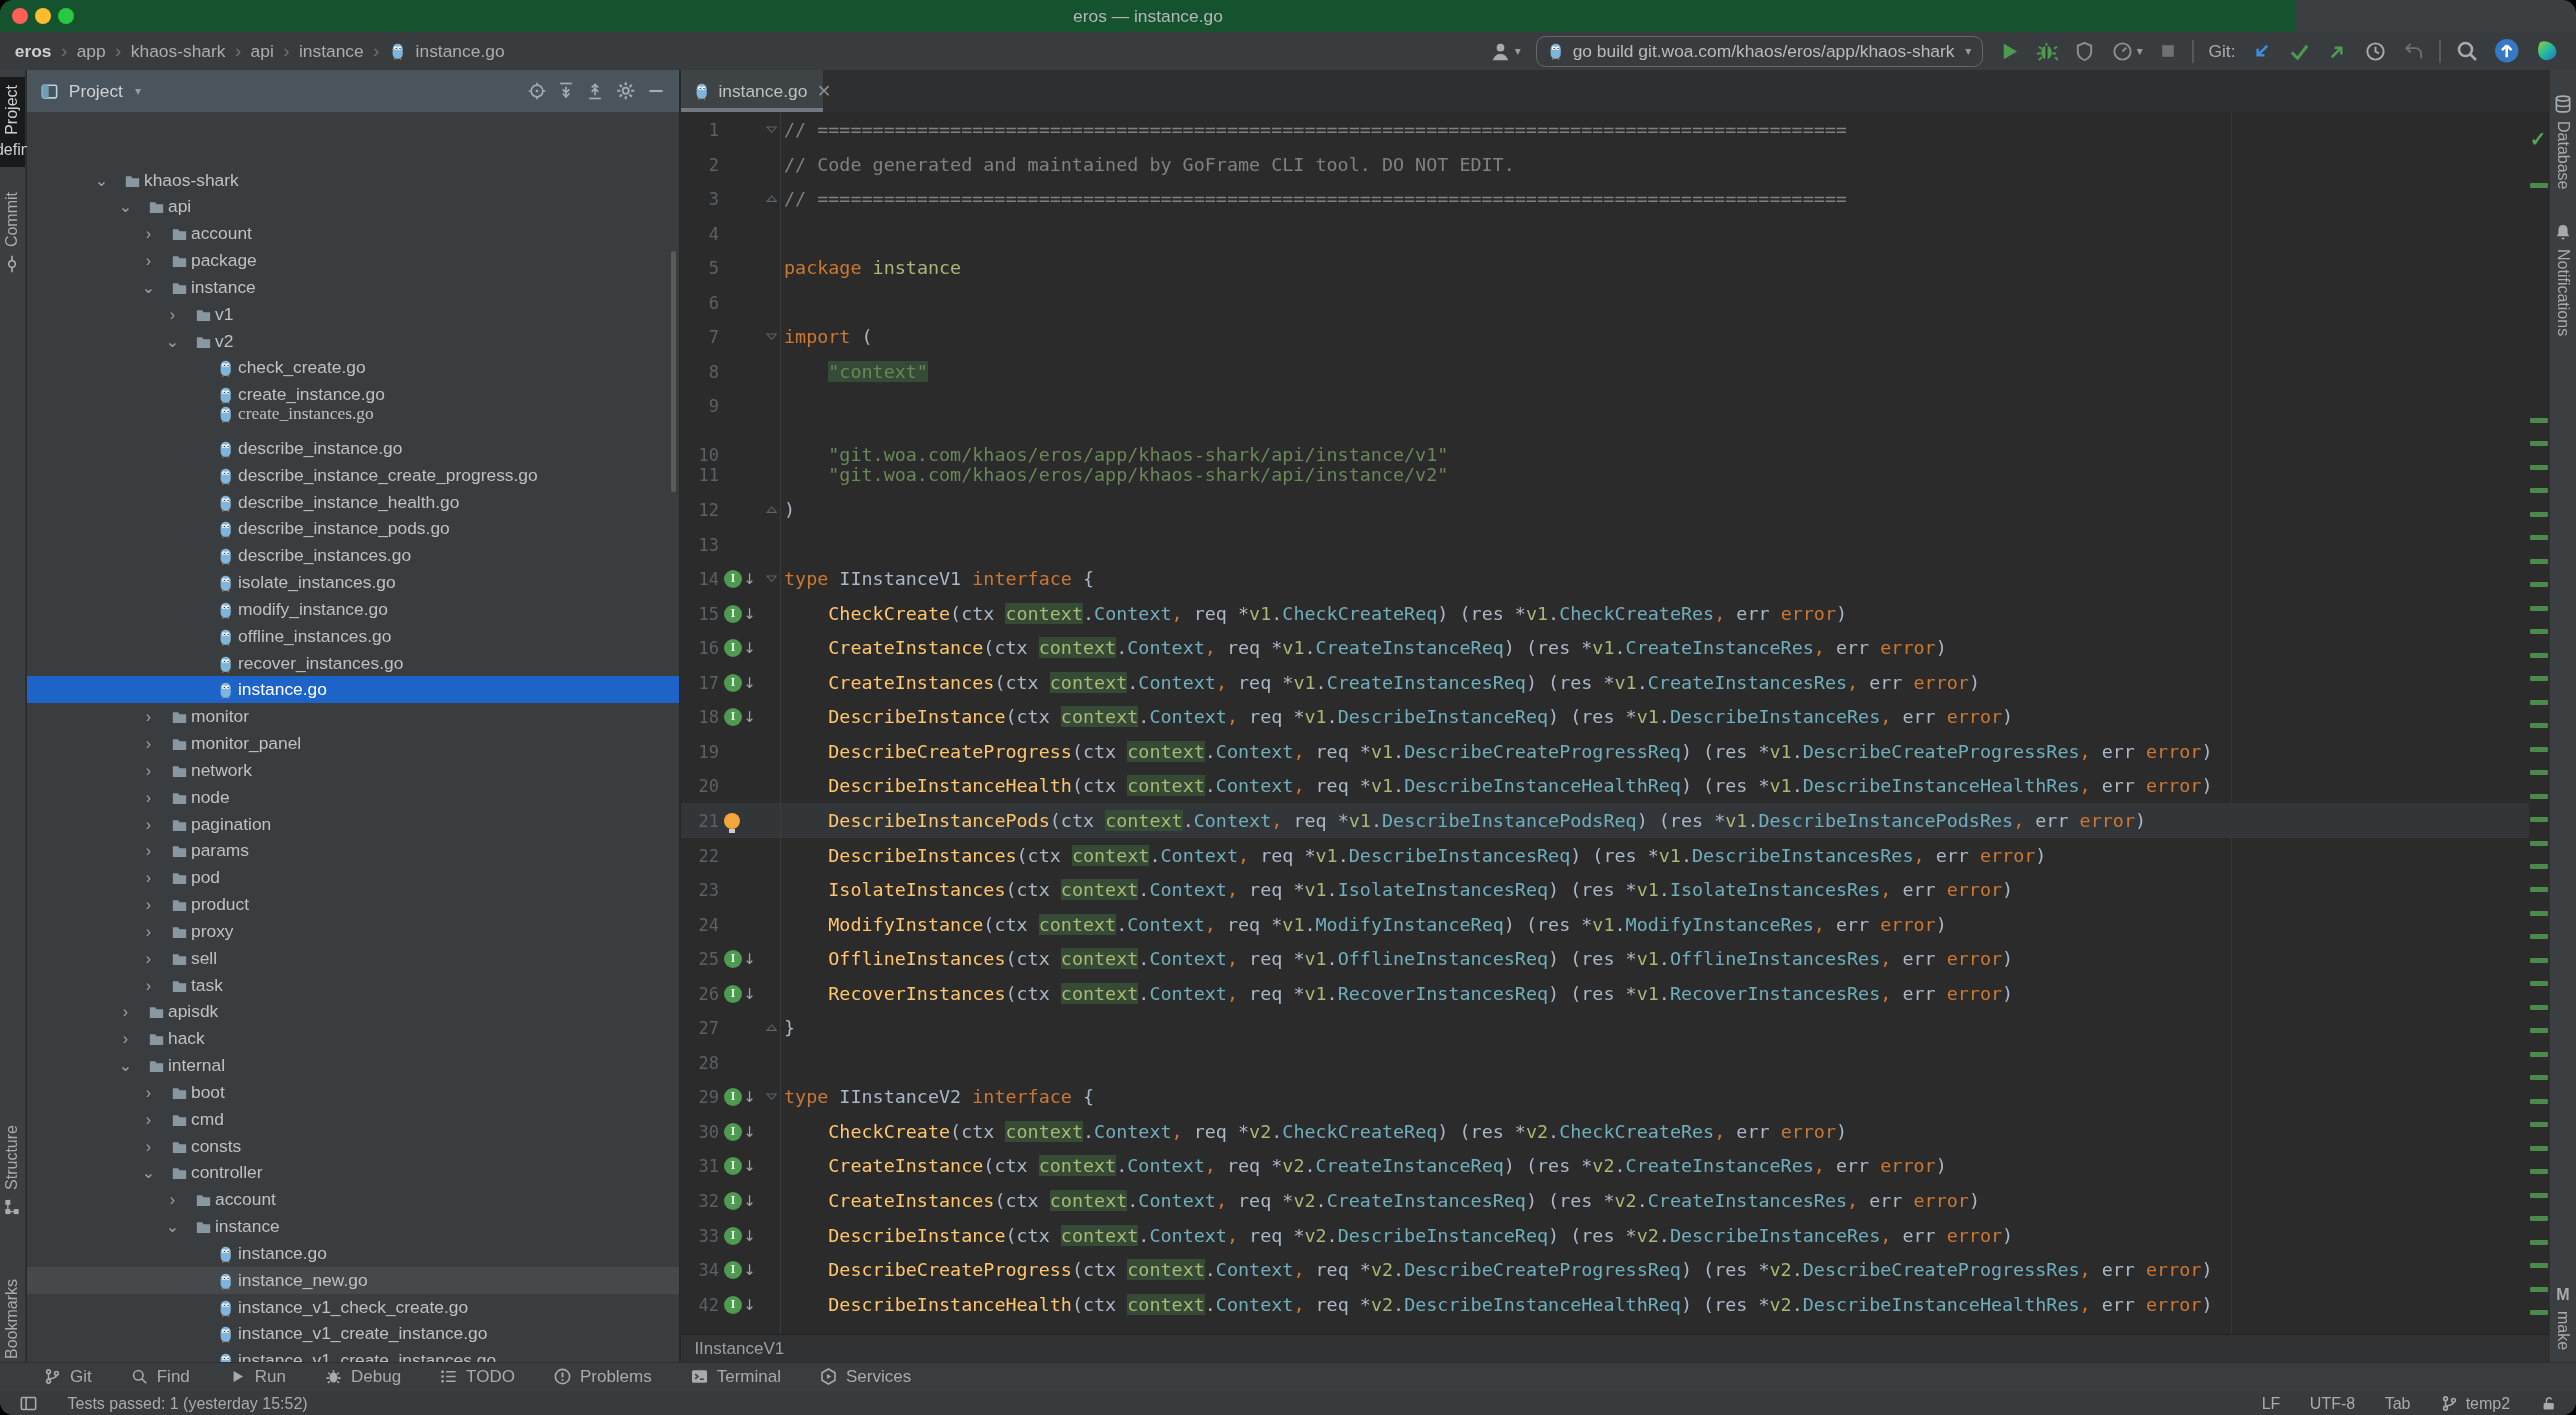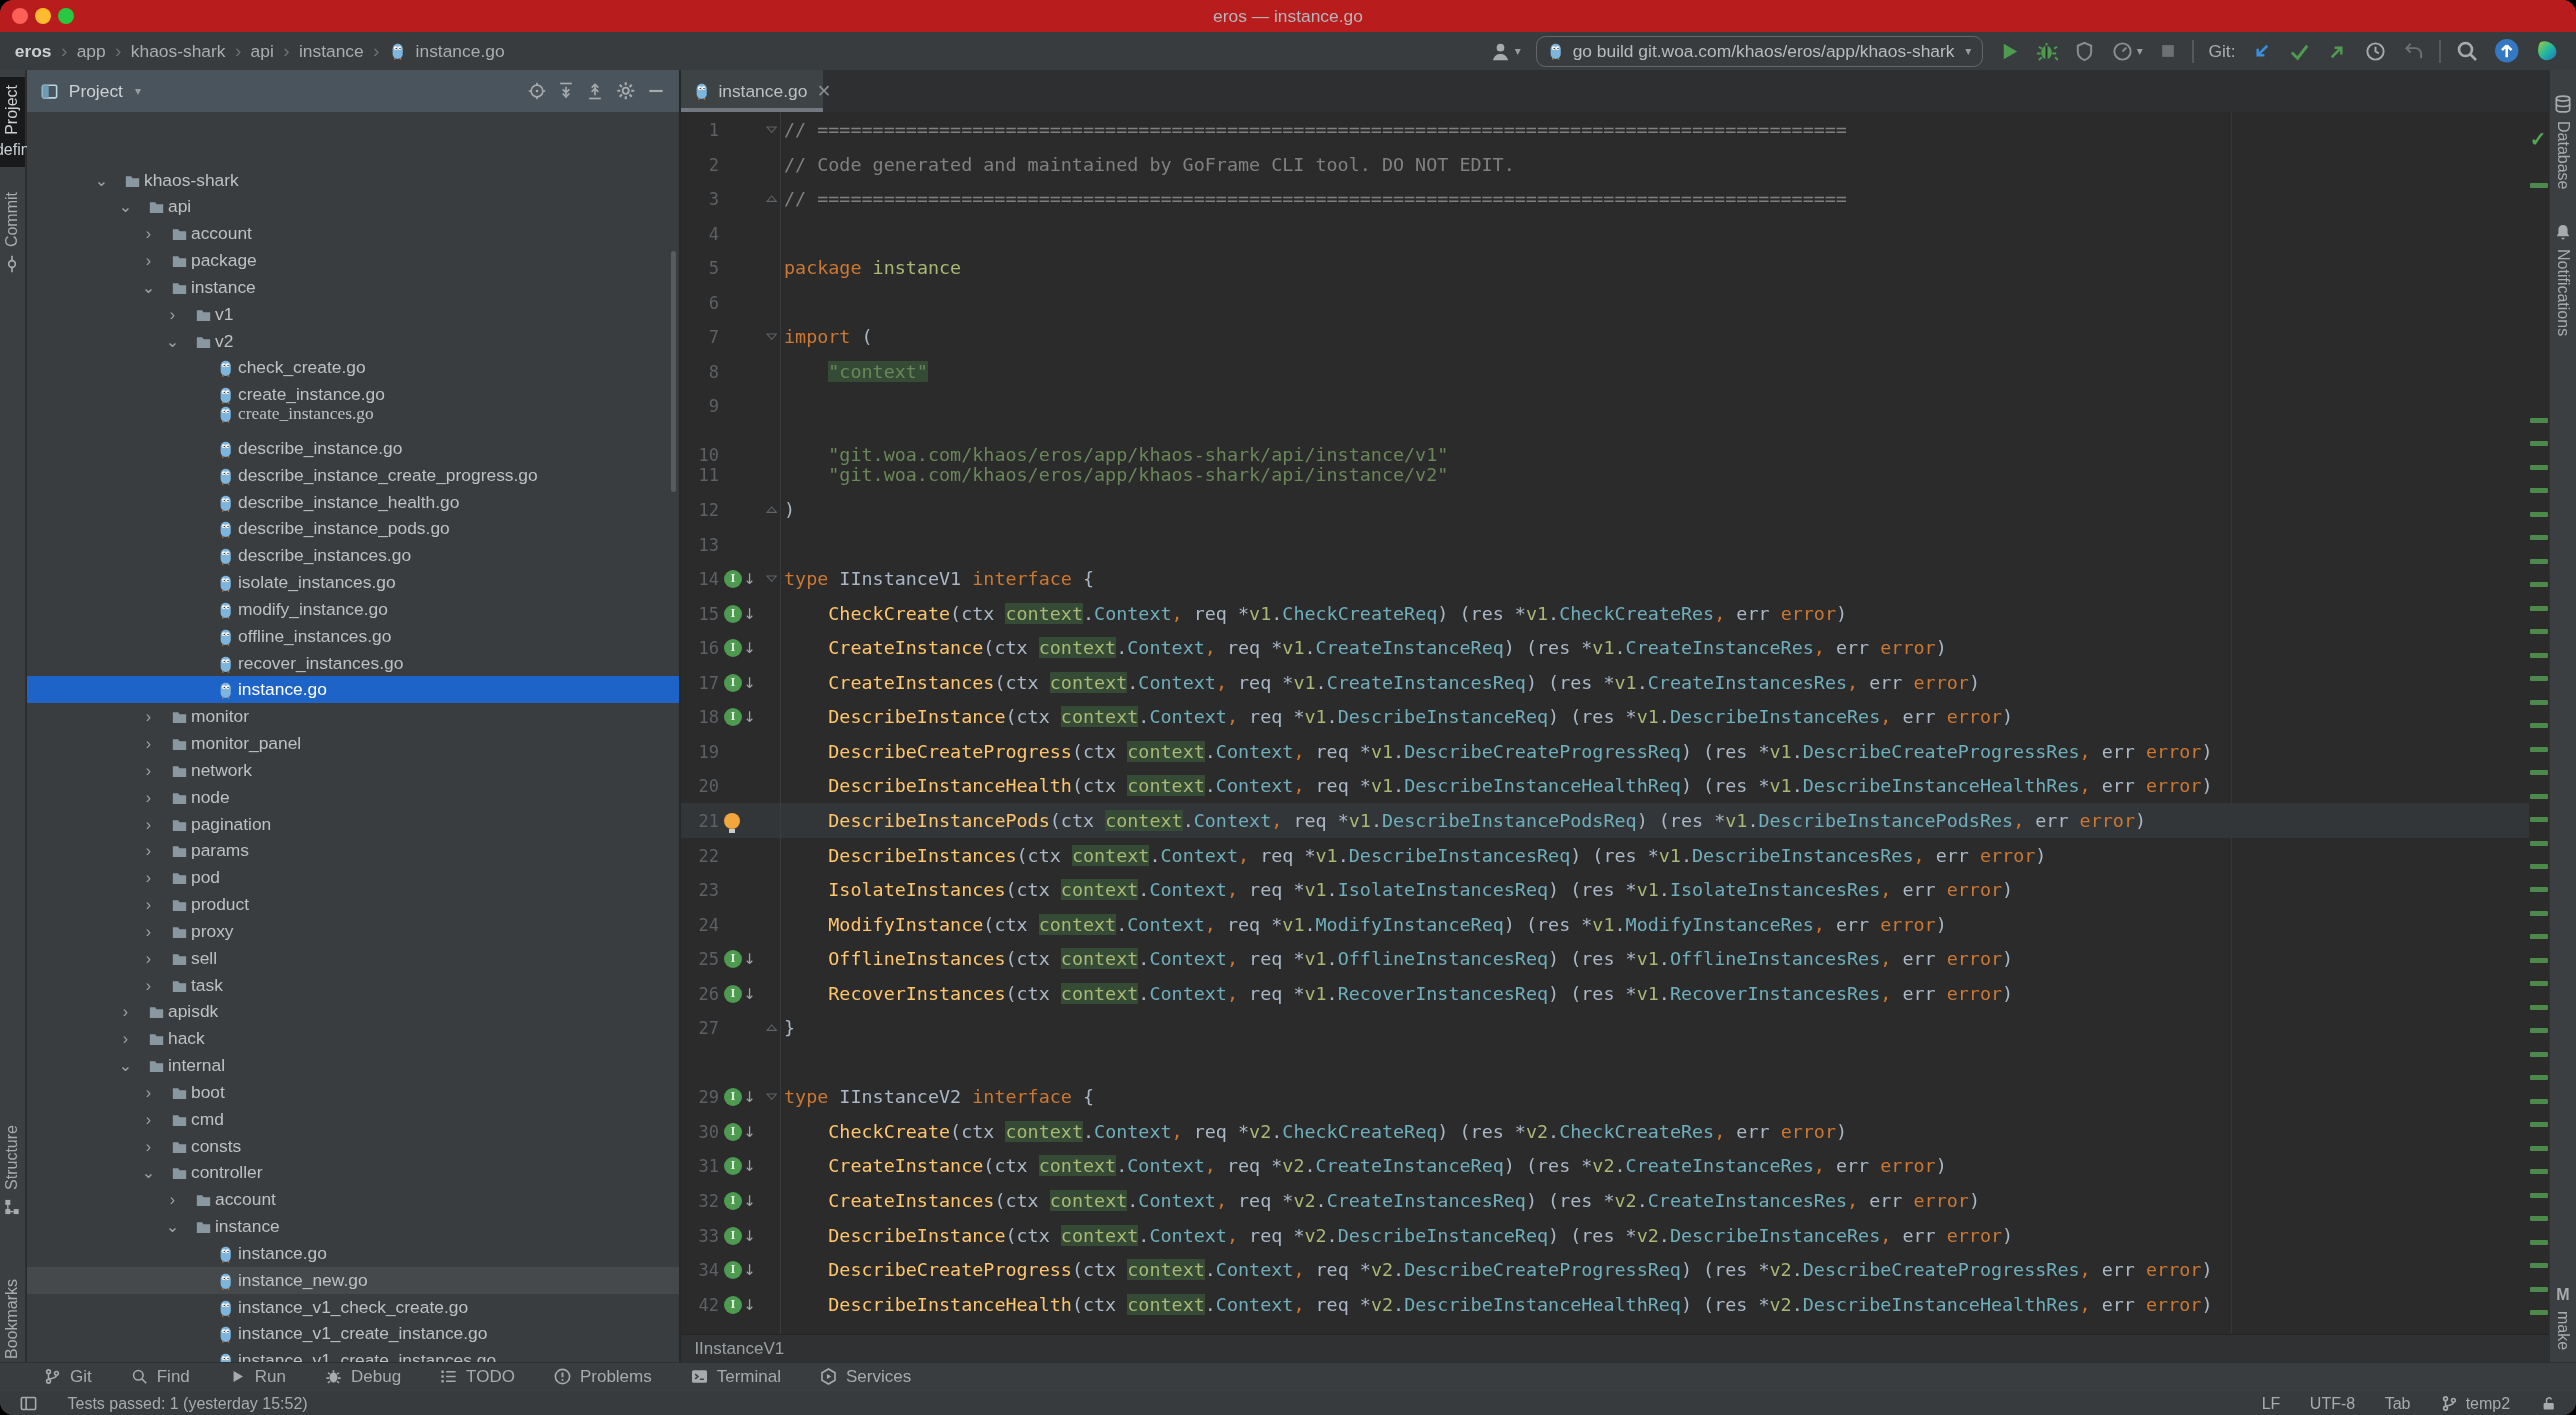--- a/index.html
+++ b/index.html
@@ -1,21 +1,21 @@
 <!DOCTYPE html>
 <html style="font-size:10.7px"><head>
 <meta charset="utf-8">
 <style>
   * { margin:0; padding:0; box-sizing:border-box; }
   html,body { background:#000; }
   body { width:2576px; height:1415px; position:relative; font-family:"Liberation Sans", sans-serif; }
   .app { position:absolute; inset:0; border-radius:13.4px; overflow:hidden; background:#3C3F41; }
 
   
-  .titlebar { position:absolute; left:0; top:0; width:2576px; height:32px; background:#b91c1c; }
+  .titlebar { position:absolute; left:0; top:0; width:2296px; height:32px; background:#14532d; }
   .tl { position:absolute; top:8px; width:16px; height:16px; border-radius:50%; }
   .tl.red{ left:12px; background:#FF5F57; } .tl.yel{ left:35px; background:#FEBC2E; } .tl.grn{ left:58px; background:#28C840; }
   .wtitle { position:absolute; left:0; right:0; top:0; height:32px; line-height:32px; text-align:center; color:#B4B7B9; font-size:17.4px; }
 
   
   .toolrow { position:absolute; left:0; top:32px; width:2576px; height:38px; background:#393C3E; display:flex; align-items:center; }
   .crumbs { display:flex; align-items:center; gap:9.4px; padding-left:14.8px; font-size:17.4px; color:#A9ADB0; white-space:nowrap; }
   .crumb.first { color:#CDD0D2; font-weight:bold; }
   .crumb-sep { color:#6E7275; font-size:19px; }
   .toolright { margin-left:auto; display:flex; align-items:center; gap:14.8px; padding-right:16px; }
@@ -919,20 +919,24 @@
             <span class="gico">
               <span class="implic">I</span>
               <span class="implarr">↓</span>
             </span>
             <span class="fold">
               <svg width="11.4" height="7.4" viewBox="0 0 17 11">
                 <path d="M1.5 1.5h14l-7 8z" fill="none" stroke="#5F6468" stroke-width="1.5"></path>
               </svg>
             </span>
             <span class="ctext"><span class="t-kw">type</span><span class="t-pl"> IInstanceV2 </span><span class="t-kw">interface</span><span class="t-pl"> {</span></span>
+          </div>
+          <div class="cl" style="top: 933px;">
+            <span class="ln">28</span>
+            <span class="ctext"></span>
           </div>
           <div class="cl" style="top: 898px;">
             <span class="ln">27</span>
             <span class="fold">
               <svg width="11.4" height="7.4" viewBox="0 0 17 11">
                 <path d="M1.5 9.5h14l-7-8z" fill="none" stroke="#5F6468" stroke-width="1.5"></path>
               </svg>
             </span>
             <span class="ctext"><span class="t-pl">}</span></span>
           </div>

